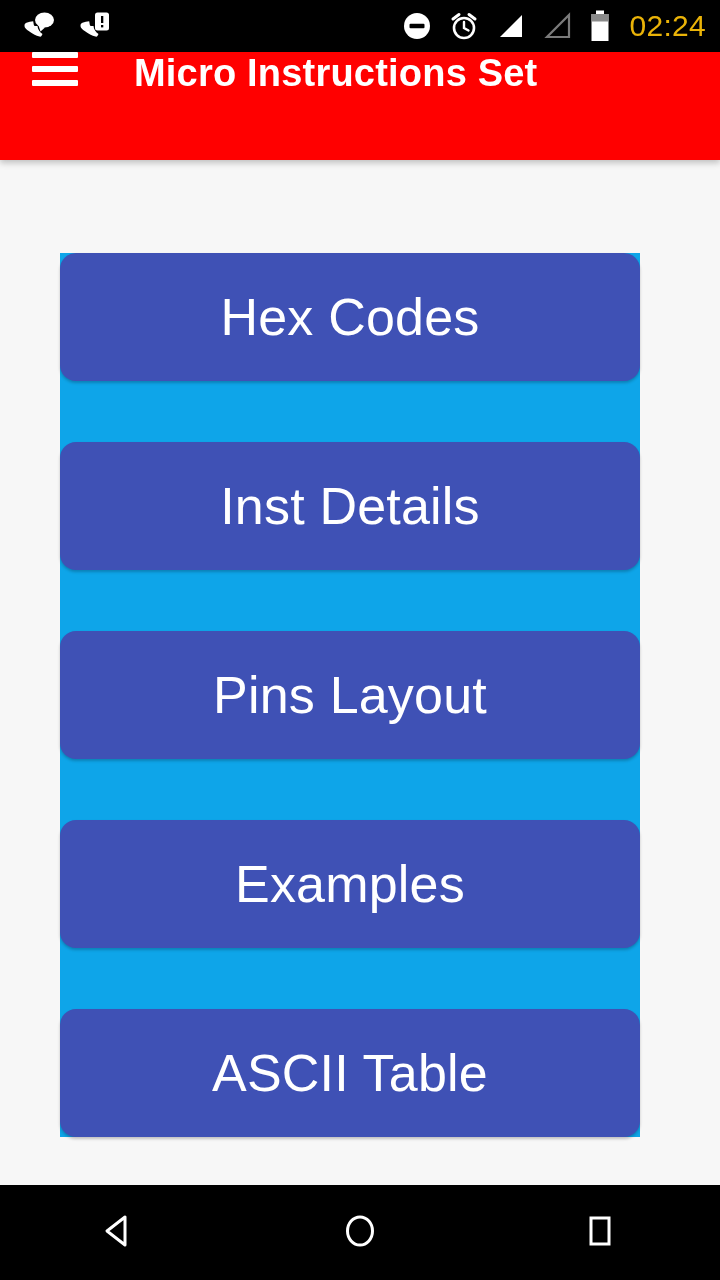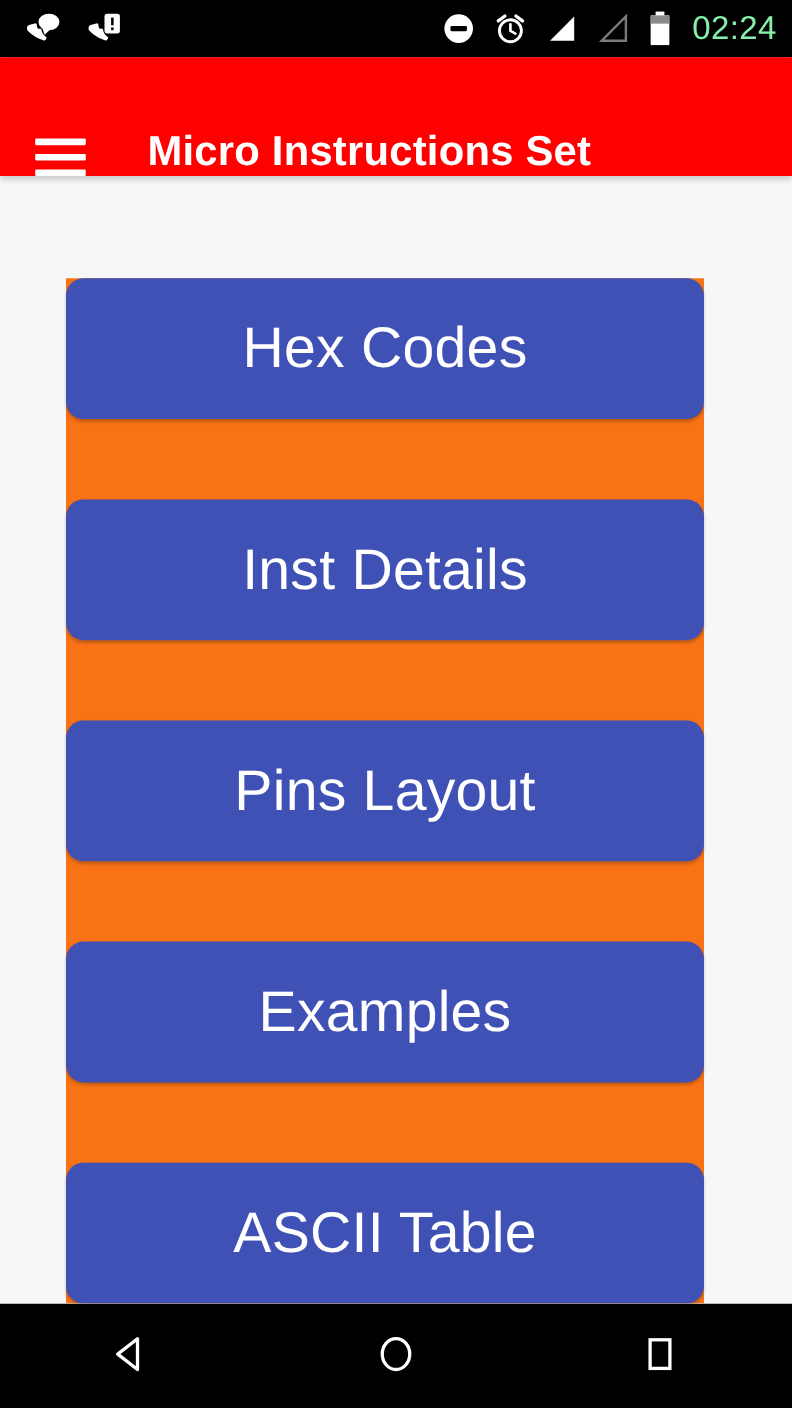--- a/index.html
+++ b/index.html
@@ -47,34 +47,34 @@
     align-items: center;
     gap: 17px;
   }
 
   .status-icon {
     display: block;
     line-height: 0;
   }
 
   .status-clock {
-    color: #86efac;
+    color: #eab308;
     font-size: 30px;
     font-weight: 400;
     letter-spacing: 0.3px;
     margin-left: 2px;
     font-family: "Liberation Sans", sans-serif;
   }
 
   
   .app-bar {
     height: 108px;
     background: #ff0000;
     display: flex;
-    align-items: flex-end;
+    align-items: flex-start;
     padding-left: 32px;
     flex: 0 0 auto;
     position: relative;
     z-index: 5;
     box-shadow: 0 3px 6px rgba(0,0,0,0.22);
   }
 
   .hamburger {
     width: 46px;
     height: 34px;
@@ -107,24 +107,23 @@
     position: relative;
     background: #f7f7f7;
     overflow: hidden;
   }
 
   .button-column {
     position: absolute;
     left: 60px;
     top: 93px;
     width: 580px;
-    background: #f97316;
+    background: #0ea5e9;
     display: flex;
     flex-direction: column;
-    gap: 12px;
   }
 
   .menu-button {
     display: block;
     width: 100%;
     height: 128px;
     background: #3f51b5;
     border: none;
     border-radius: 16px;
     color: #ffffff;

